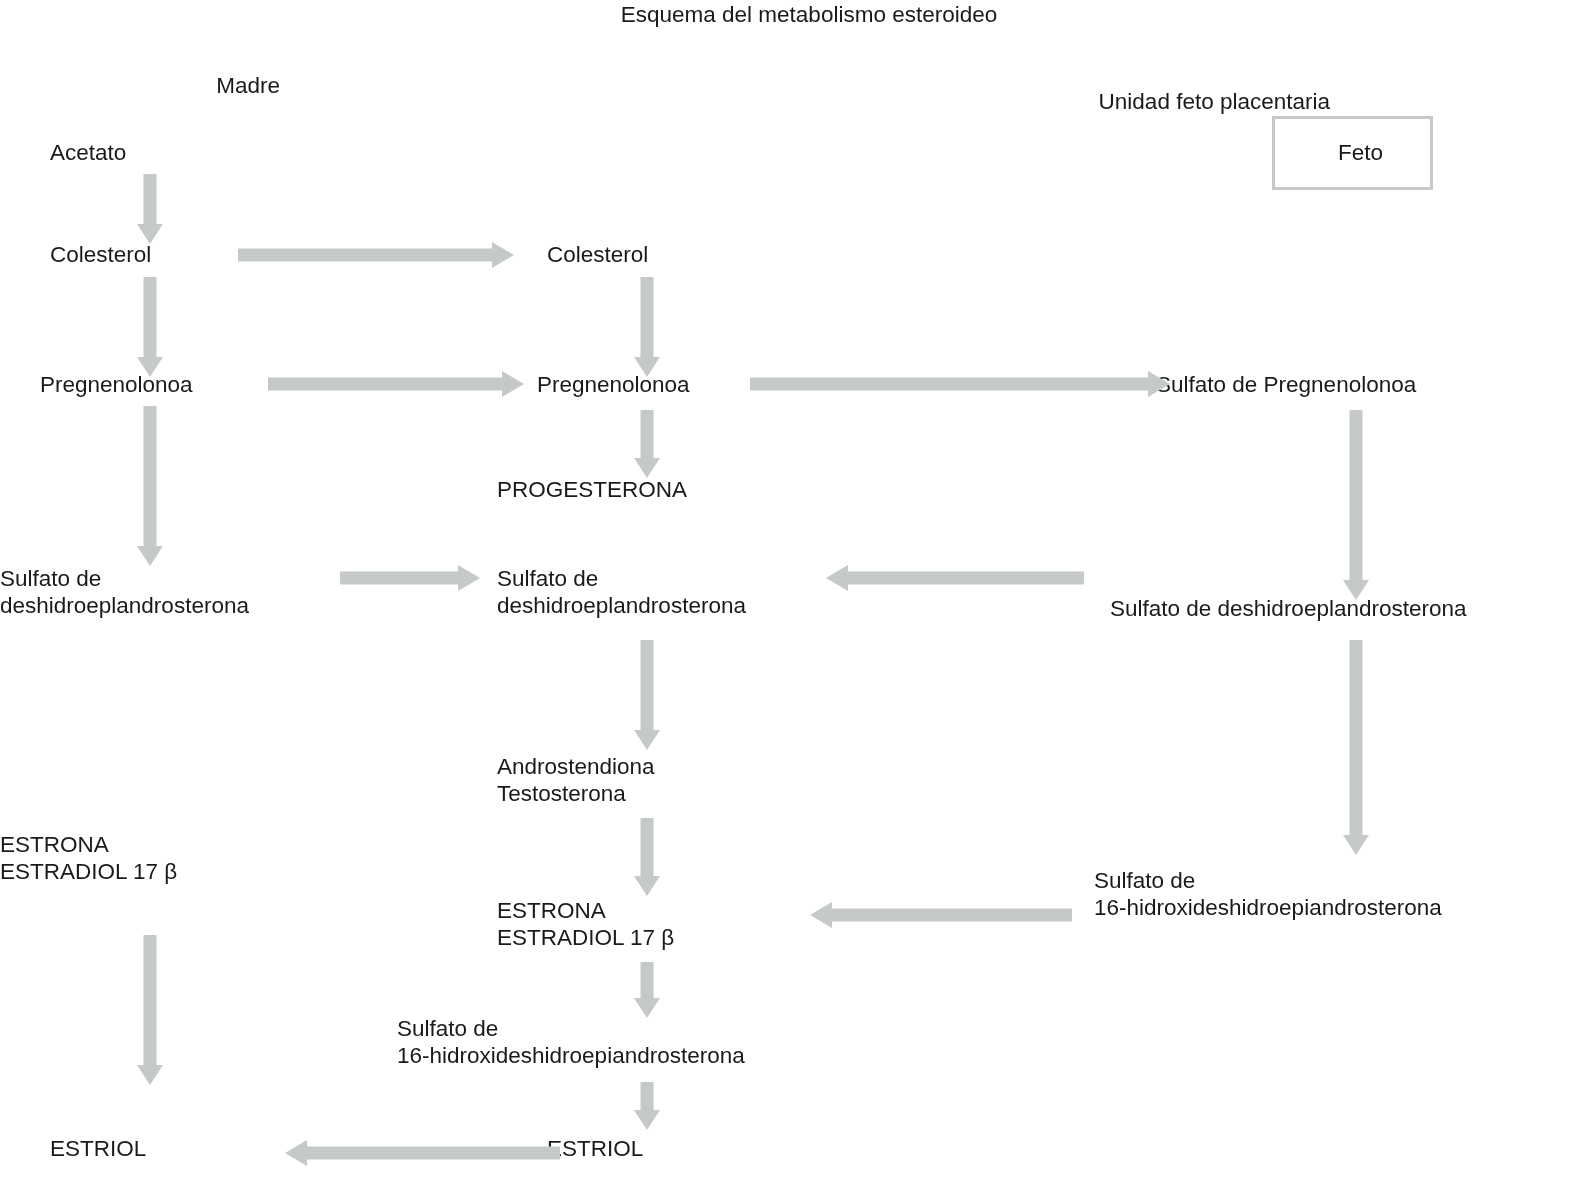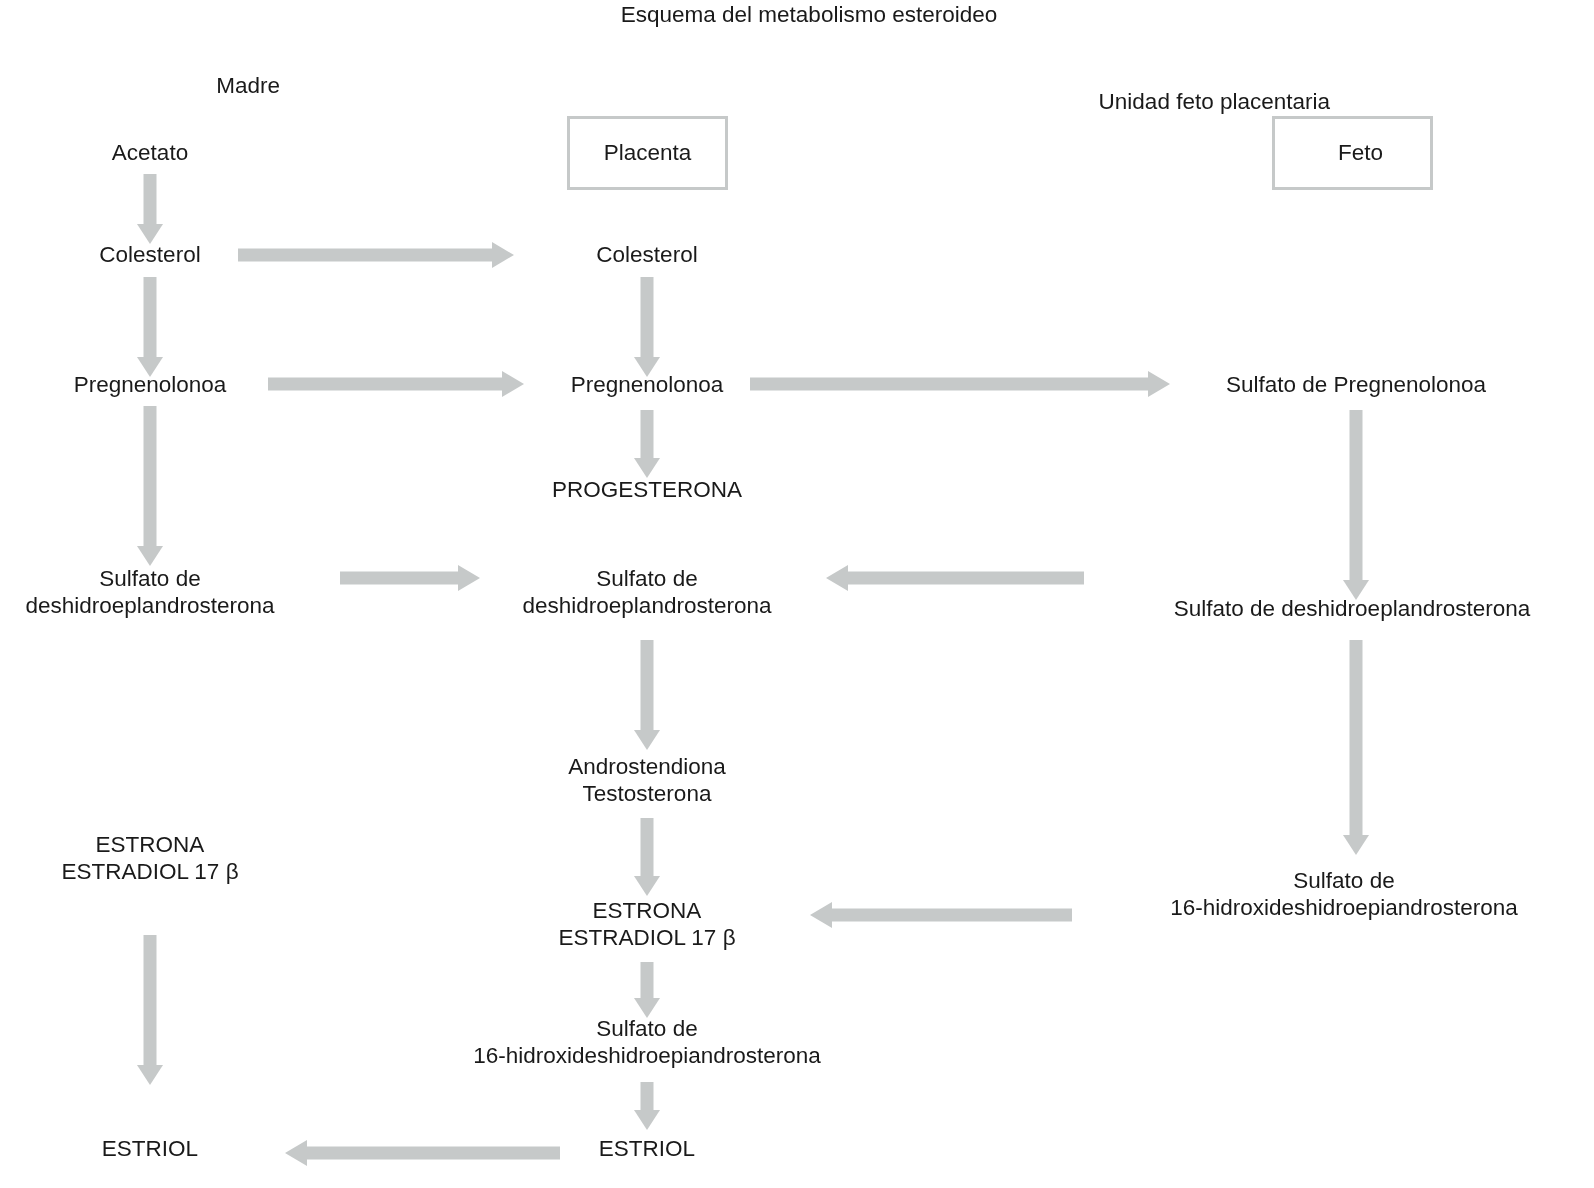--- a/index.html
+++ b/index.html
@@ -13,21 +13,21 @@
   }
   #canvas {
     position: relative;
     width: 1594px;
     height: 1188px;
     background: #ffffff;
     overflow: hidden;
   }
   .node {
     position: absolute;
-    text-align: center;
+    text-align: left;
     line-height: 1.18;
     color: #1a1a1a;
     white-space: nowrap;
   }
   .t22 { font-size: 22.5px; }
   .title {
     position: absolute;
     font-size: 22.5px;
     text-align: center;
     color: #1a1a1a;
@@ -111,21 +111,20 @@
 </head>
 <body>
 
 <div id="canvas">
 
   <div class="title" style="left:0; top:2px; width:1594px;padding-left:12px;">Esquema del metabolismo esteroideo</div>
 
   <div class="colhead" style="left:30px; top:73px; width:250px;">Madre</div>
   <div class="colhead" style="left:730px; top:73px; width:600px;margin-top:16px;">Unidad feto placentaria</div>
 
-  <div class="boxlabel" style="left:567px; top:116px; width:161px; height:74px;">Placenta</div>
   <div class="boxlabel" style="left:1272px; top:116px; width:161px; height:74px;padding-left:16px;">Feto</div>
 
   <div class="node t22" style="left:50px; top:140px; width:200px;">Acetato</div>
 
   <div class="arrow arrow-down" style="left:137px; top:174px; width:26px; height:70px;">
     <div class="shaft" style="width:13px; height:52px;"></div>
     <div class="head"></div>
   </div>
 
   <div class="node t22" style="left:50px; top:242px; width:200px;">Colesterol</div>

